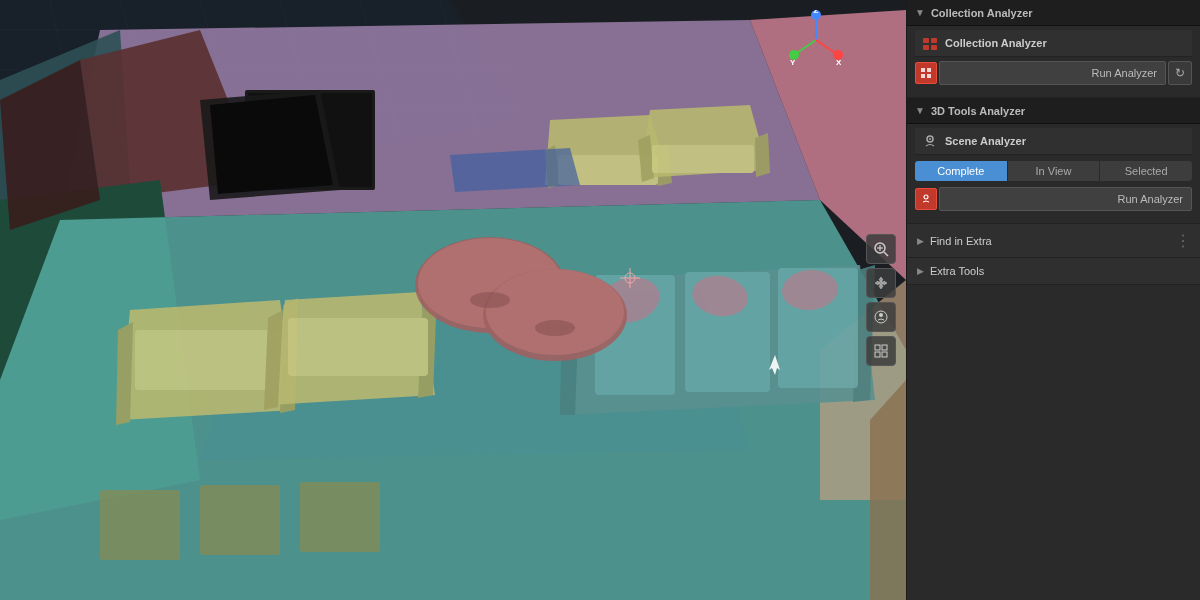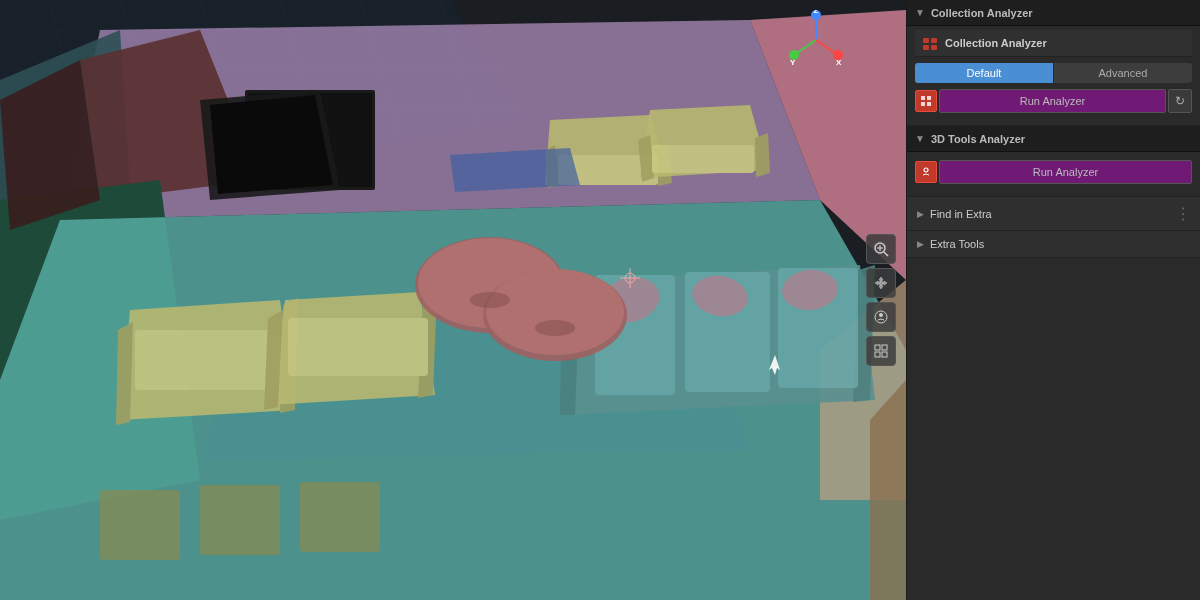--- a/index.html
+++ b/index.html
@@ -139,26 +139,26 @@
     .run-analyzer-row {
       display: flex;
       align-items: center;
       margin: 4px 0;
       gap: 2px;
     }
 
     .run-analyzer-btn {
       flex: 1;
       padding: 5px 8px;
-      background: #701a75;
+      background: #404040;
       border: 1px solid #555;
       color: #bbb;
       font-size: 11px;
       cursor: pointer;
-      text-align: center;
+      text-align: right;
       border-radius: 2px;
     }
 
     .run-analyzer-icon {
       width: 22px;
       height: 22px;
       background: #c0392b;
       border: 1px solid #e74c3c;
       border-radius: 2px;
       display: flex;
@@ -418,24 +418,20 @@
         <svg width="16" height="16" viewBox="0 0 16 16">
           <rect x="1" y="3" width="6" height="5" fill="#c0392b" rx="1"></rect>
           <rect x="9" y="3" width="6" height="5" fill="#c0392b" rx="1"></rect>
           <rect x="1" y="10" width="6" height="5" fill="#c0392b" rx="1"></rect>
           <rect x="9" y="10" width="6" height="5" fill="#c0392b" rx="1"></rect>
         </svg>
       </span>
       <span>Collection Analyzer</span>
     </div>
 
-    <div class="tab-group">
-      <button class="tab-btn active">Default</button>
-      <button class="tab-btn inactive">Advanced</button>
-    </div>
 
     <div class="run-analyzer-row">
       <div class="run-analyzer-icon">
         <svg width="12" height="12" viewBox="0 0 12 12">
           <rect x="1" y="1" width="4" height="4" fill="#fff" opacity="0.8"></rect>
           <rect x="7" y="1" width="4" height="4" fill="#fff" opacity="0.8"></rect>
           <rect x="1" y="7" width="4" height="4" fill="#fff" opacity="0.8"></rect>
           <rect x="7" y="7" width="4" height="4" fill="#fff" opacity="0.8"></rect>
         </svg>
       </div>
@@ -446,21 +442,36 @@
 
   <div class="divider"></div>
 
   <div class="panel-titlebar">
     <span class="title-icon">▼</span>
     <span>3D Tools Analyzer</span>
   </div>
 
   <div class="section-content">
 
-
+    <div class="sub-section-header">
+      <span class="sub-section-icon">
+        <svg width="16" height="16" viewBox="0 0 16 16">
+          <circle cx="8" cy="6" r="3" fill="none" stroke="#aaa" stroke-width="1.5"></circle>
+          <circle cx="8" cy="6" r="1" fill="#aaa"></circle>
+          <path d="M4 13 Q8 10 12 13" stroke="#aaa" stroke-width="1.2" fill="none"></path>
+        </svg>
+      </span>
+      <span>Scene Analyzer</span>
+    </div>
+
+    <div class="tab-group">
+      <button class="tab-btn active">Complete</button>
+      <button class="tab-btn inactive">In View</button>
+      <button class="tab-btn inactive">Selected</button>
+    </div>
 
     <div class="run-analyzer-row">
       <div class="run-analyzer-icon">
         <svg width="12" height="12" viewBox="0 0 12 12">
           <circle cx="6" cy="4" r="2" fill="none" stroke="#fff" stroke-width="1.2"></circle>
           <path d="M3 9 Q6 7 9 9" stroke="#fff" stroke-width="1" fill="none"></path>
         </svg>
       </div>
       <button class="run-analyzer-btn">Run Analyzer</button>
     </div>

